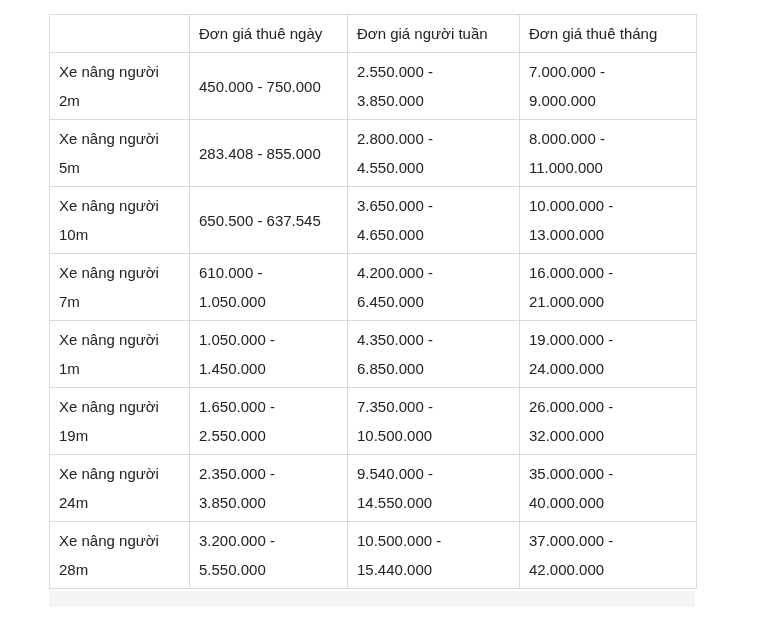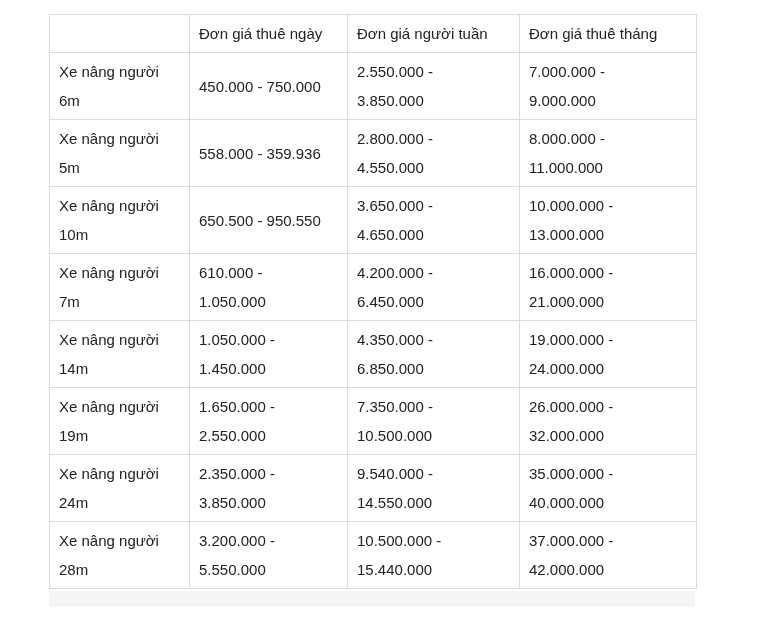--- a/index.html
+++ b/index.html
@@ -76,58 +76,58 @@
         <th></th>
         <th>Đơn giá thuê ngày</th>
         <th>Đơn giá người tuần</th>
         <th>Đơn giá thuê tháng</th>
       </tr>
     </thead>
     <tbody id="table-body">
         <tr>
           <td>
             <span class="line">Xe nâng người</span>
-            <span class="line">6m</span>
+            <span class="line">2m</span>
           </td>
           <td>
             <span class="line">450.000 - 750.000</span>
           </td>
           <td>
             <span class="line">2.550.000 -</span>
             <span class="line">3.850.000</span>
           </td>
           <td>
             <span class="line">7.000.000 -</span>
             <span class="line">9.000.000</span>
           </td>
         </tr>
         <tr>
           <td>
             <span class="line">Xe nâng người</span>
             <span class="line">5m</span>
           </td>
           <td>
-            <span class="line">558.000 - 359.936</span>
+            <span class="line">283.408 - 855.000</span>
           </td>
           <td>
             <span class="line">2.800.000 -</span>
             <span class="line">4.550.000</span>
           </td>
           <td>
             <span class="line">8.000.000 -</span>
             <span class="line">11.000.000</span>
           </td>
         </tr>
         <tr>
           <td>
             <span class="line">Xe nâng người</span>
             <span class="line">10m</span>
           </td>
           <td>
-            <span class="line">650.500 - 950.550</span>
+            <span class="line">650.500 - 637.545</span>
           </td>
           <td>
             <span class="line">3.650.000 -</span>
             <span class="line">4.650.000</span>
           </td>
           <td>
             <span class="line">10.000.000 -</span>
             <span class="line">13.000.000</span>
           </td>
         </tr>
@@ -145,21 +145,21 @@
             <span class="line">6.450.000</span>
           </td>
           <td>
             <span class="line">16.000.000 -</span>
             <span class="line">21.000.000</span>
           </td>
         </tr>
         <tr>
           <td>
             <span class="line">Xe nâng người</span>
-            <span class="line">14m</span>
+            <span class="line">1m</span>
           </td>
           <td>
             <span class="line">1.050.000 -</span>
             <span class="line">1.450.000</span>
           </td>
           <td>
             <span class="line">4.350.000 -</span>
             <span class="line">6.850.000</span>
           </td>
           <td>

